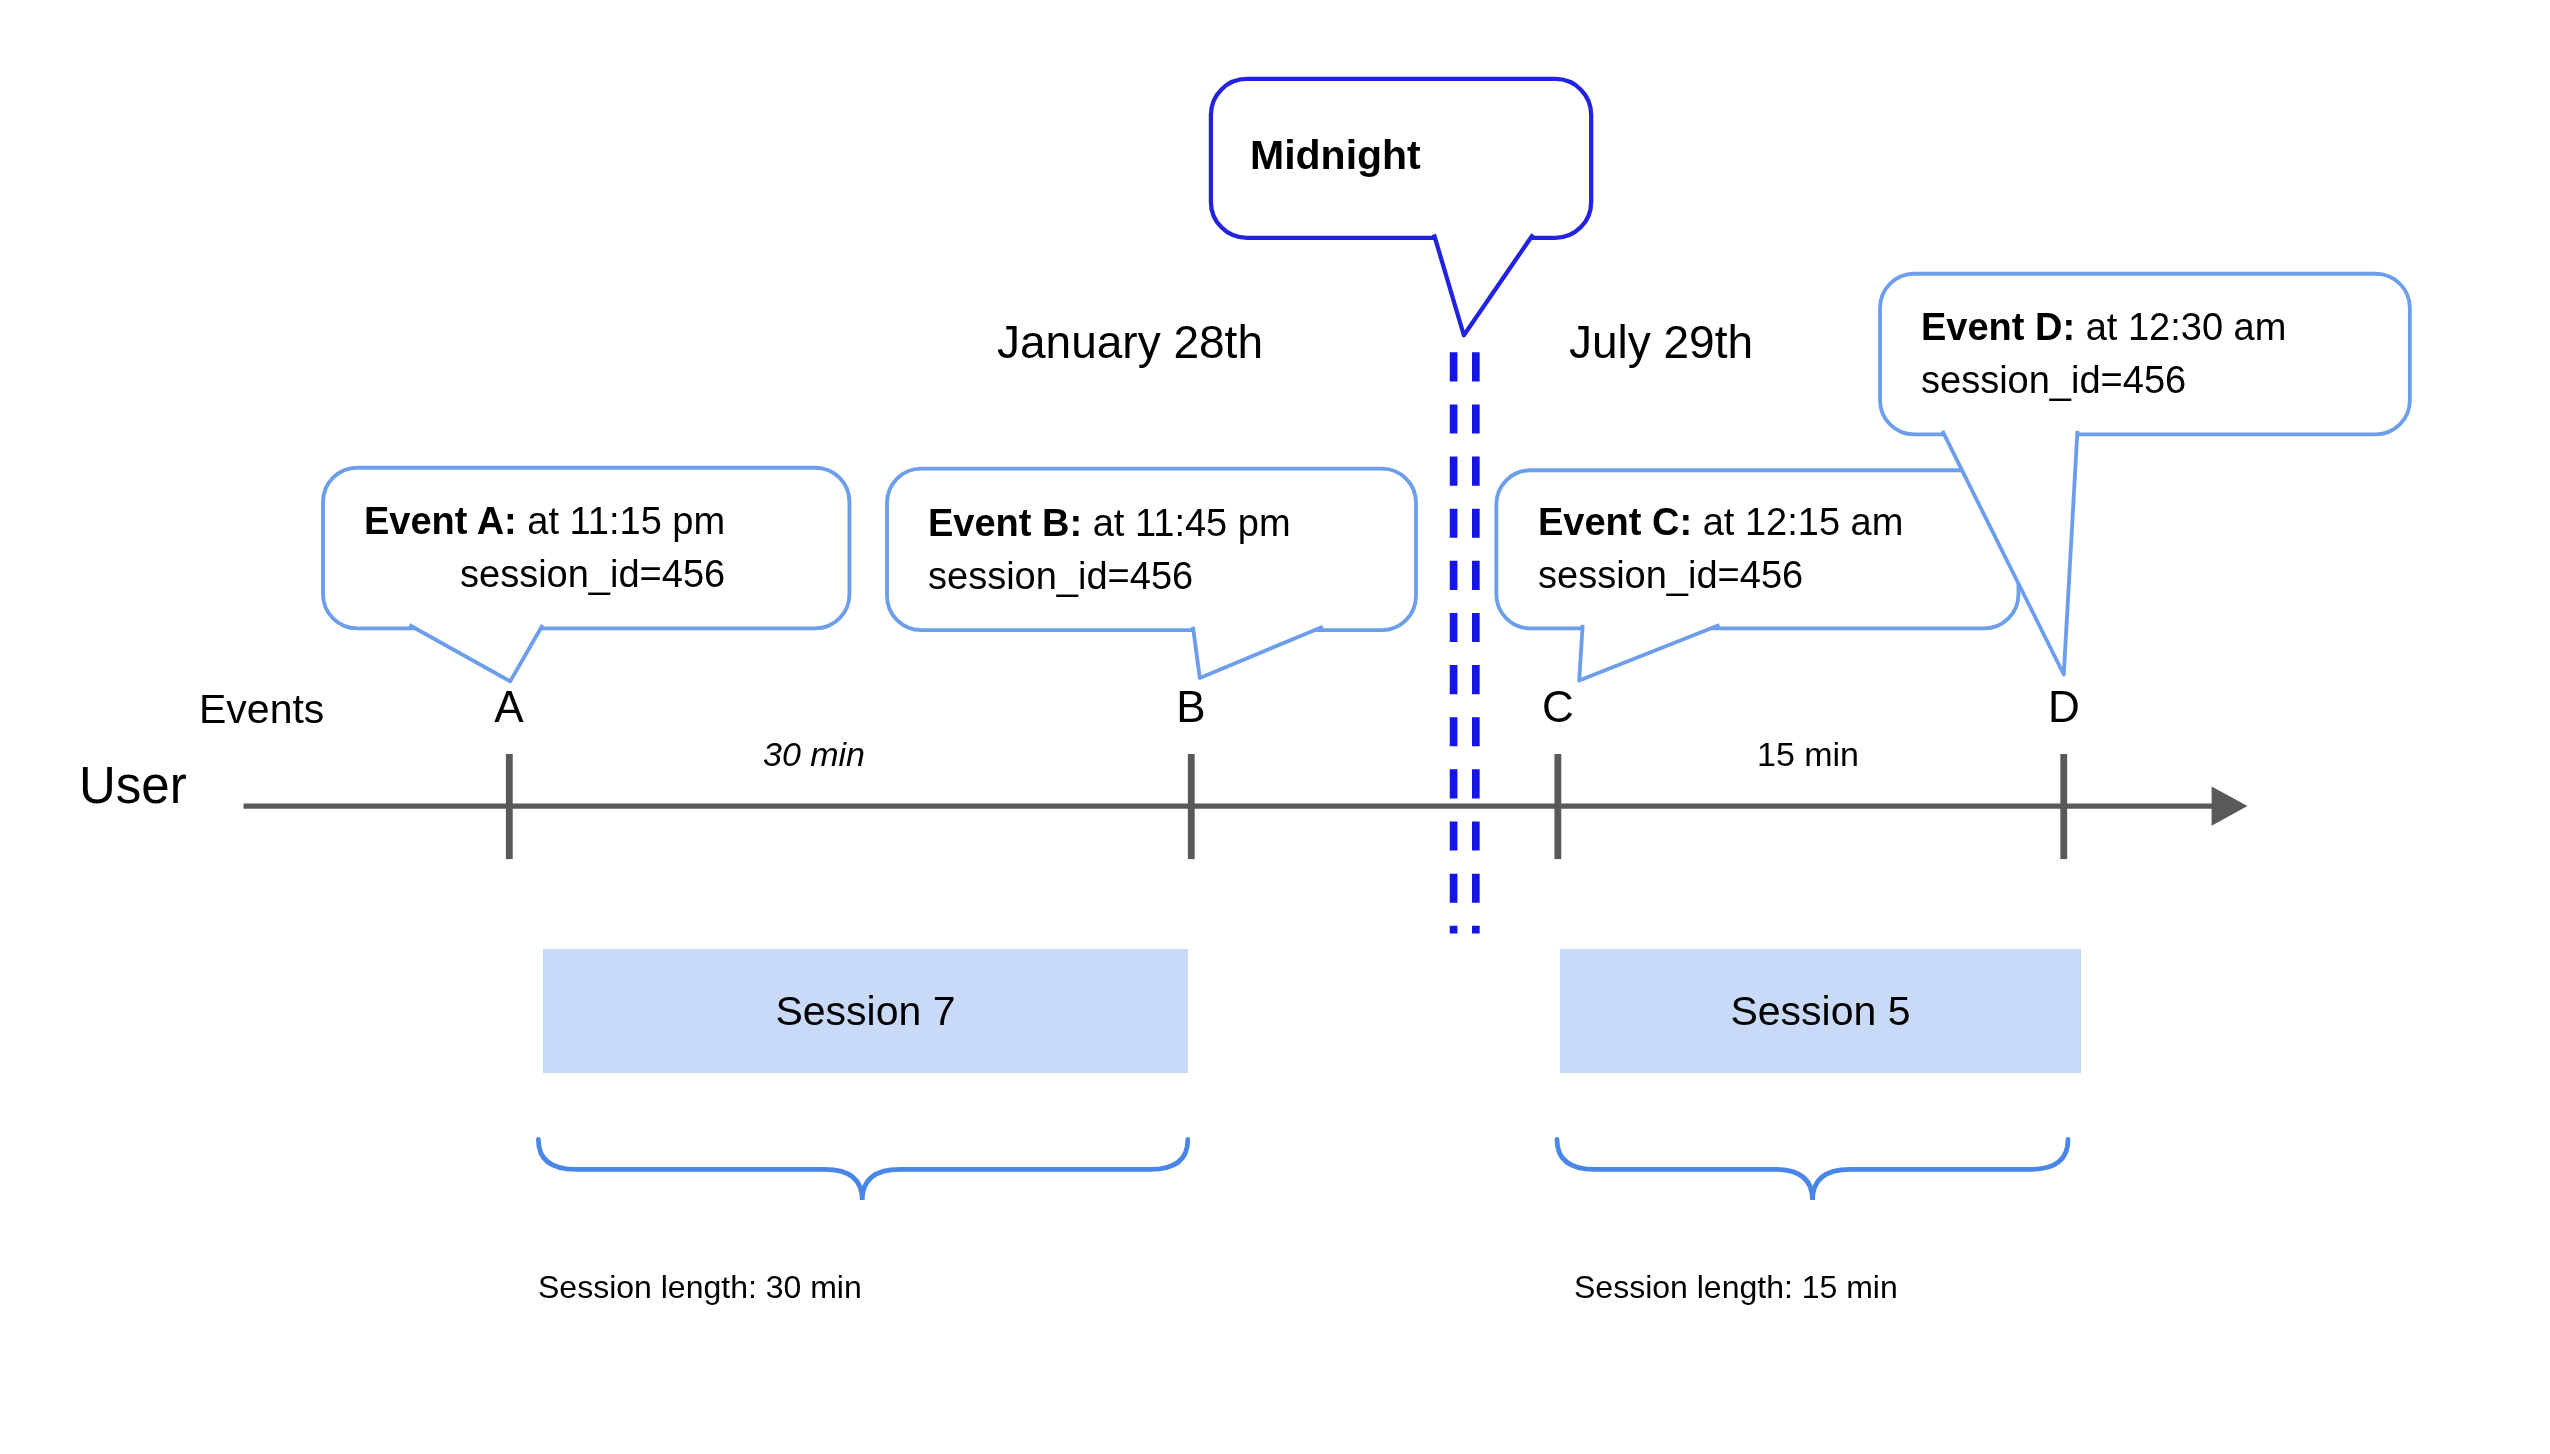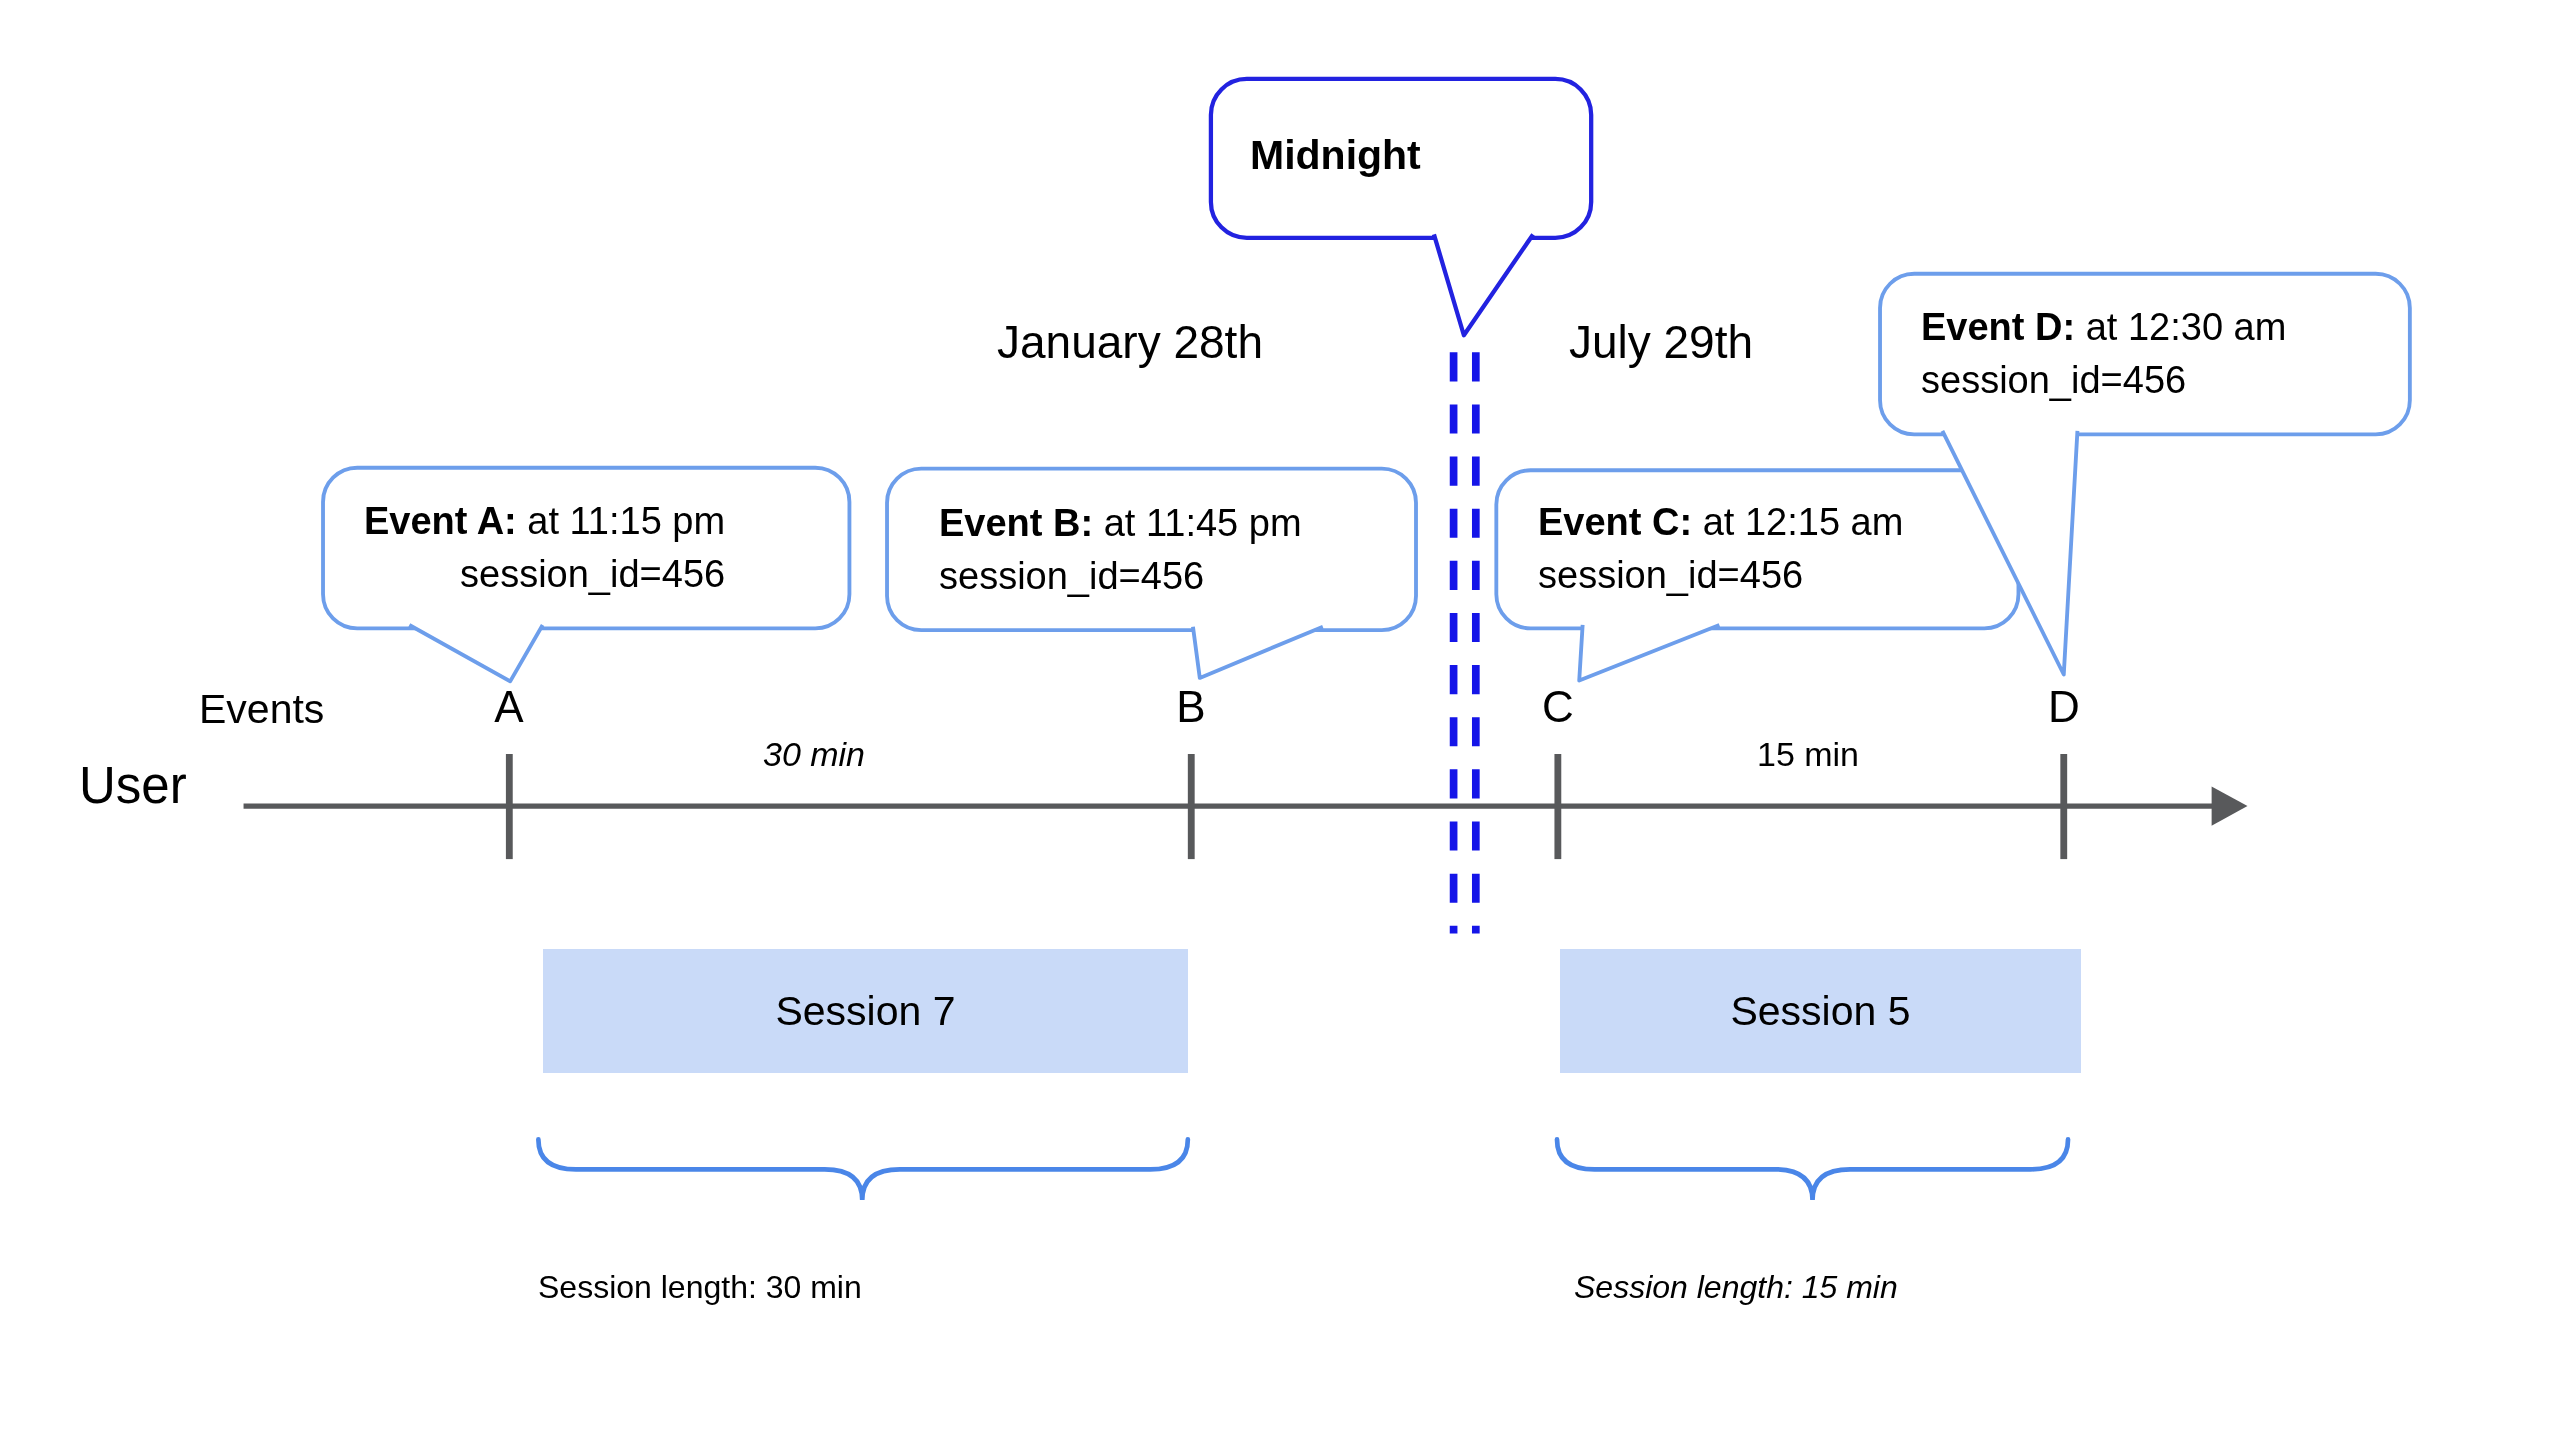--- a/index.html
+++ b/index.html
@@ -35,21 +35,21 @@
 
   .date-label    { font-size: 46px; top: 315px; }
   #date-july28   { left: 1130px; }
   #date-july29   { left: 1661px; }
 
   .callout-label { left: 1250px; top: 132px; font-size: 41px; font-weight: bold; }
 
   .bubble-text   { font-size: 38px; line-height: 53px; }
   .bubble-text b { font-weight: bold; }
   #bubble-text-a { left: 364px;  top: 495px; text-align: right; }
-  #bubble-text-b { left: 928px; top: 497px; margin-left: 11px; }
+  #bubble-text-b { left: 928px; top: 497px; }
   #bubble-text-c { left: 1538px; top: 496px; }
   #bubble-text-d { left: 1921px; top: 301px; }
 
   .events-label  { left: 199px; top: 686px; font-size: 41px; }
   .user-label    { left: 79px;  top: 756px; font-size: 51px; }
 
   .event-letter  { top: 682px; font-size: 44px; }
   #letter-a { left: 509px; }
   #letter-b { left: 1191px; }
   #letter-c { left: 1558px; }
@@ -64,21 +64,21 @@
     top: 949px; height: 124px;
     background: var(--session-fill, #c9daf8);
     display: flex; align-items: center; justify-content: center;
     font-size: 41px;
   }
   #session-box-1 { left: 543px;  width: 645px; }
   #session-box-2 { left: 1560px; width: 521px; }
 
   .session-length { top: 1261px; font-size: 32px; margin-top: 8px; }
   #session-length-1 { left: 538px; }
-  #session-length-2 { left: 1574px; font-style: italic; }
+  #session-length-2 { left: 1574px; }
 </style>
 </head>
 <body>
 
 <div class="canvas">
 
   <svg class="layer" viewBox="0 0 2984 1702">
 
     <line class="axis-line" x1="285" y1="943" x2="2592" y2="943"></line>
     <polygon class="axis-head" points="2588,920 2588,966 2630,943"></polygon>

